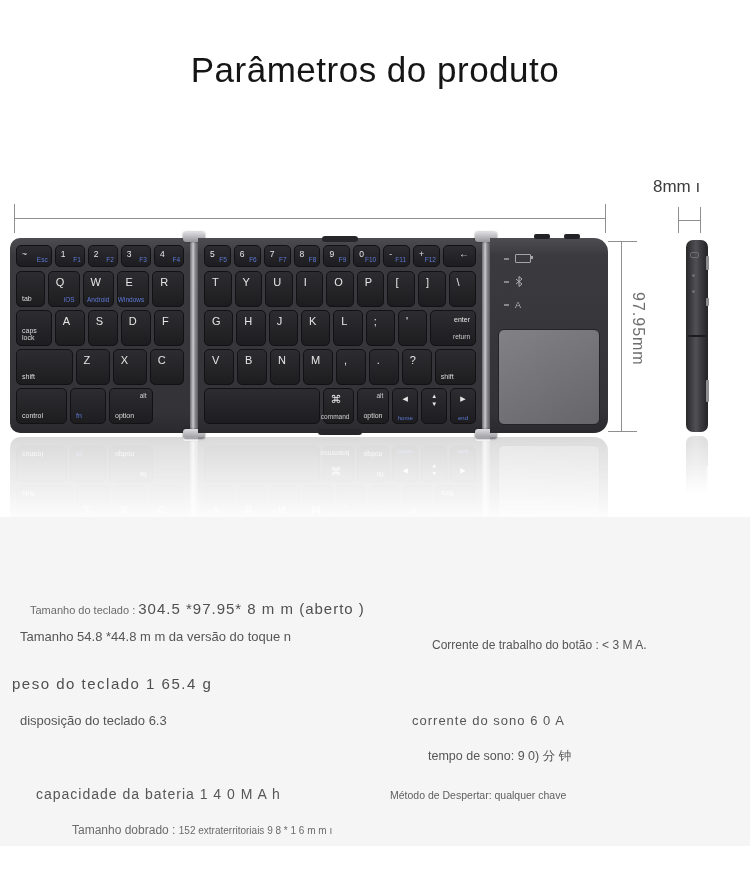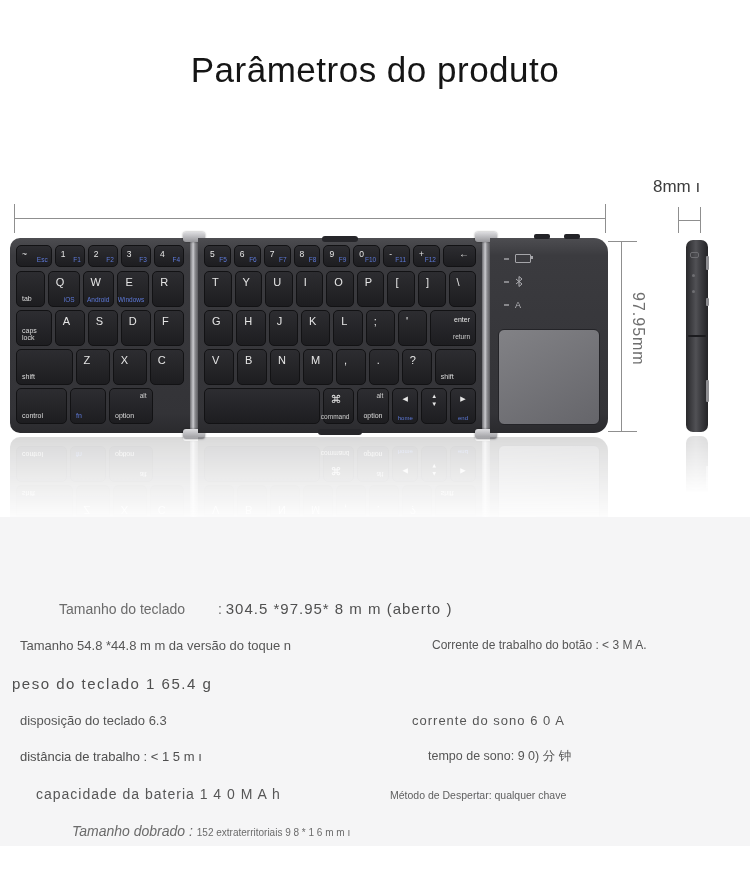--- a/index.html
+++ b/index.html
@@ -84,28 +84,28 @@
   #side-reflection{left:686px;top:436px;width:22px;height:192px;
            -webkit-mask-image:linear-gradient(to top,rgba(0,0,0,.8),rgba(0,0,0,0) 30%);
            mask-image:linear-gradient(to top,rgba(0,0,0,.8),rgba(0,0,0,0) 30%);}
 
   
   .specs{position:absolute;left:0;top:517px;width:750px;height:329px;background:#f5f5f6;}
   .spec{position:absolute;white-space:nowrap;color:#565656;}
   .spec .lab{color:#6b6b6b;}
   
   .ll1{left:30px;top:83px;font-size:15px;letter-spacing:1px;color:#505050;}
-  .ll1 .lab{font-size:14px;letter-spacing:0;margin-left:29px;}
-  .ll2{left:20px;top:121px;font-size:13px;}
+  .ll1 .lab{font-size:11px;letter-spacing:0;}
+  .ll2{left:20px;top:112px;font-size:13px;}
   .ll3{left:12px;top:158px;font-size:15px;letter-spacing:1.5px;color:#4f4f4f;}
   .ll4{left:20px;top:196px;font-size:13px;}
   .ll5{left:20px;top:232px;font-size:13px;color:#4f4f4f;}
   .ll6{left:36px;top:269px;font-size:14px;letter-spacing:1px;}
   .ll7{left:72px;top:306px;font-size:10px;color:#6b6b6b;}
-  .ll7 .lab{font-size:14px;font-style:italic;}
+  .ll7 .lab{font-size:12px;}
   
   .rl1{left:440px;top:83px;font-size:10.5px;color:#5f5f5f;}
   .rl2{left:432px;top:121px;font-size:12px;}
   .rl3{left:395px;top:158px;font-size:14px;letter-spacing:.5px;}
   .rl4{left:412px;top:196px;font-size:13px;letter-spacing:1px;}
   .rl5{left:428px;top:231px;font-size:12.5px;}
   .rl6{left:390px;top:272px;font-size:10.5px;color:#5f5f5f;}
   .rl7{left:385px;top:306px;font-size:11px;color:#5f5f5f;}
   .rl7 .val{font-size:15px;letter-spacing:2px;color:#4f4f4f;}
 </style>
@@ -679,21 +679,20 @@
     <div class="dot d1"></div>
     <div class="dot d2"></div>
   </div>
     </div>
 
   <div class="specs">
     <div class="spec ll1"><span class="lab">Tamanho do teclado</span><span class="lab"> : </span><span class="val">304.5 *97.95* 8 m m (aberto )</span></div>
     <div class="spec ll2"><span class="val">Tamanho 54.8 *44.8 m m da versão do toque n</span></div>
     <div class="spec ll3"><span class="val">peso do teclado 1 65.4 g</span></div>
     <div class="spec ll4"><span class="val">disposição do teclado 6.3</span></div>
-    <div class="spec ll5"><span class="val">distância de trabalho : &lt; 1 5 m ı</span></div>
     <div class="spec ll6"><span class="val">capacidade da bateria 1 4 0 M A h</span></div>
     <div class="spec ll7"><span class="lab">Tamanho dobrado</span><span class="lab">  :  </span><span class="val">152 extraterritoriais 9 8 * 1 6 m m ı</span></div>
 
     <div class="spec rl2"><span class="val">Corrente de trabalho do botão : &lt; 3 M A.</span></div>
     <div class="spec rl4"><span class="val">corrente do sono 6 0 A</span></div>
     <div class="spec rl5"><span class="val">tempo de sono: 9 0) 分 钟</span></div>
     <div class="spec rl6"><span class="val">Método de Despertar: qualquer chave</span></div>
   </div>
 
 </div>

